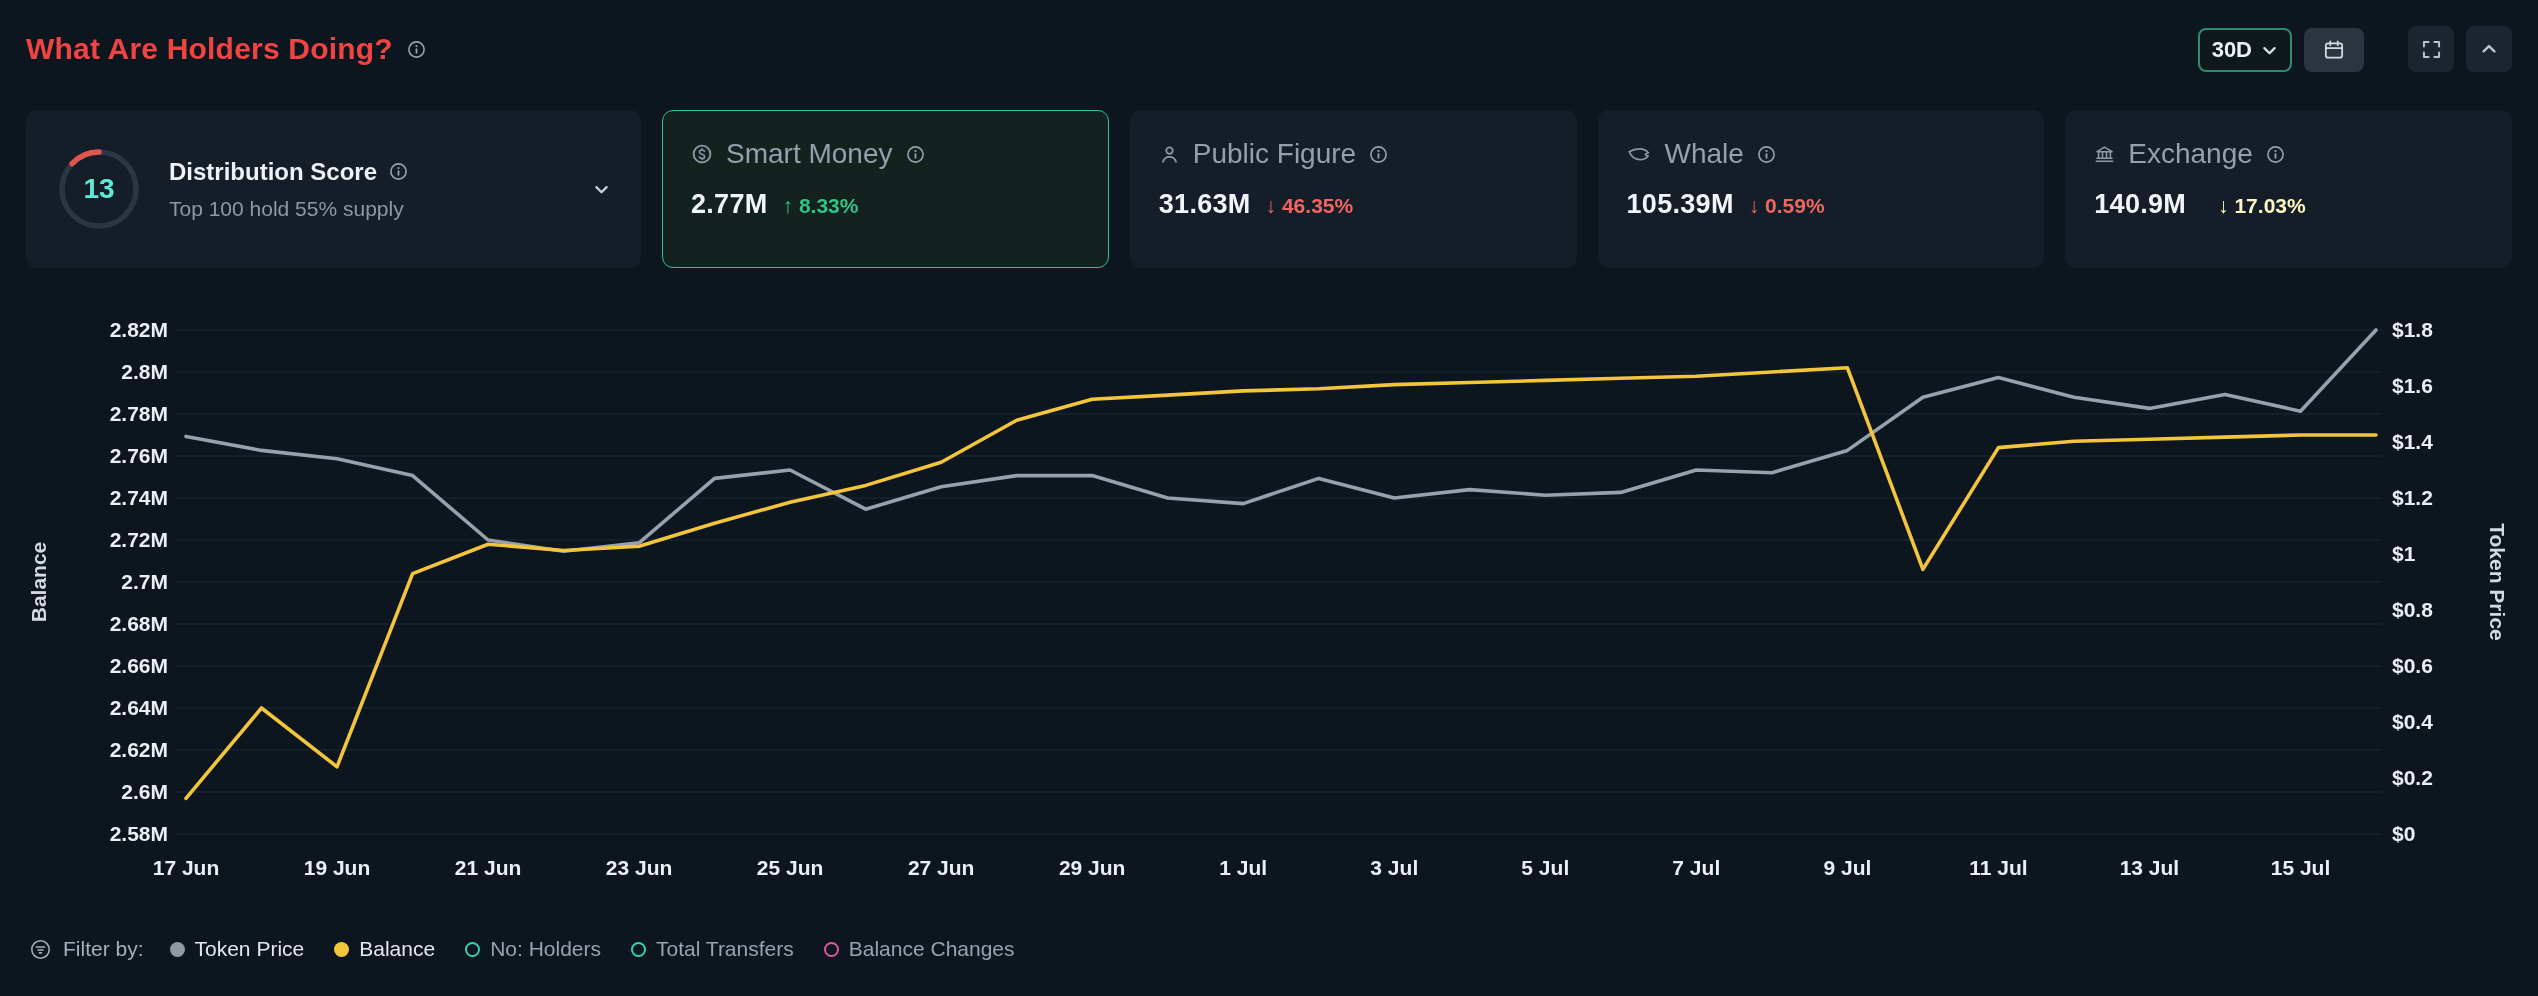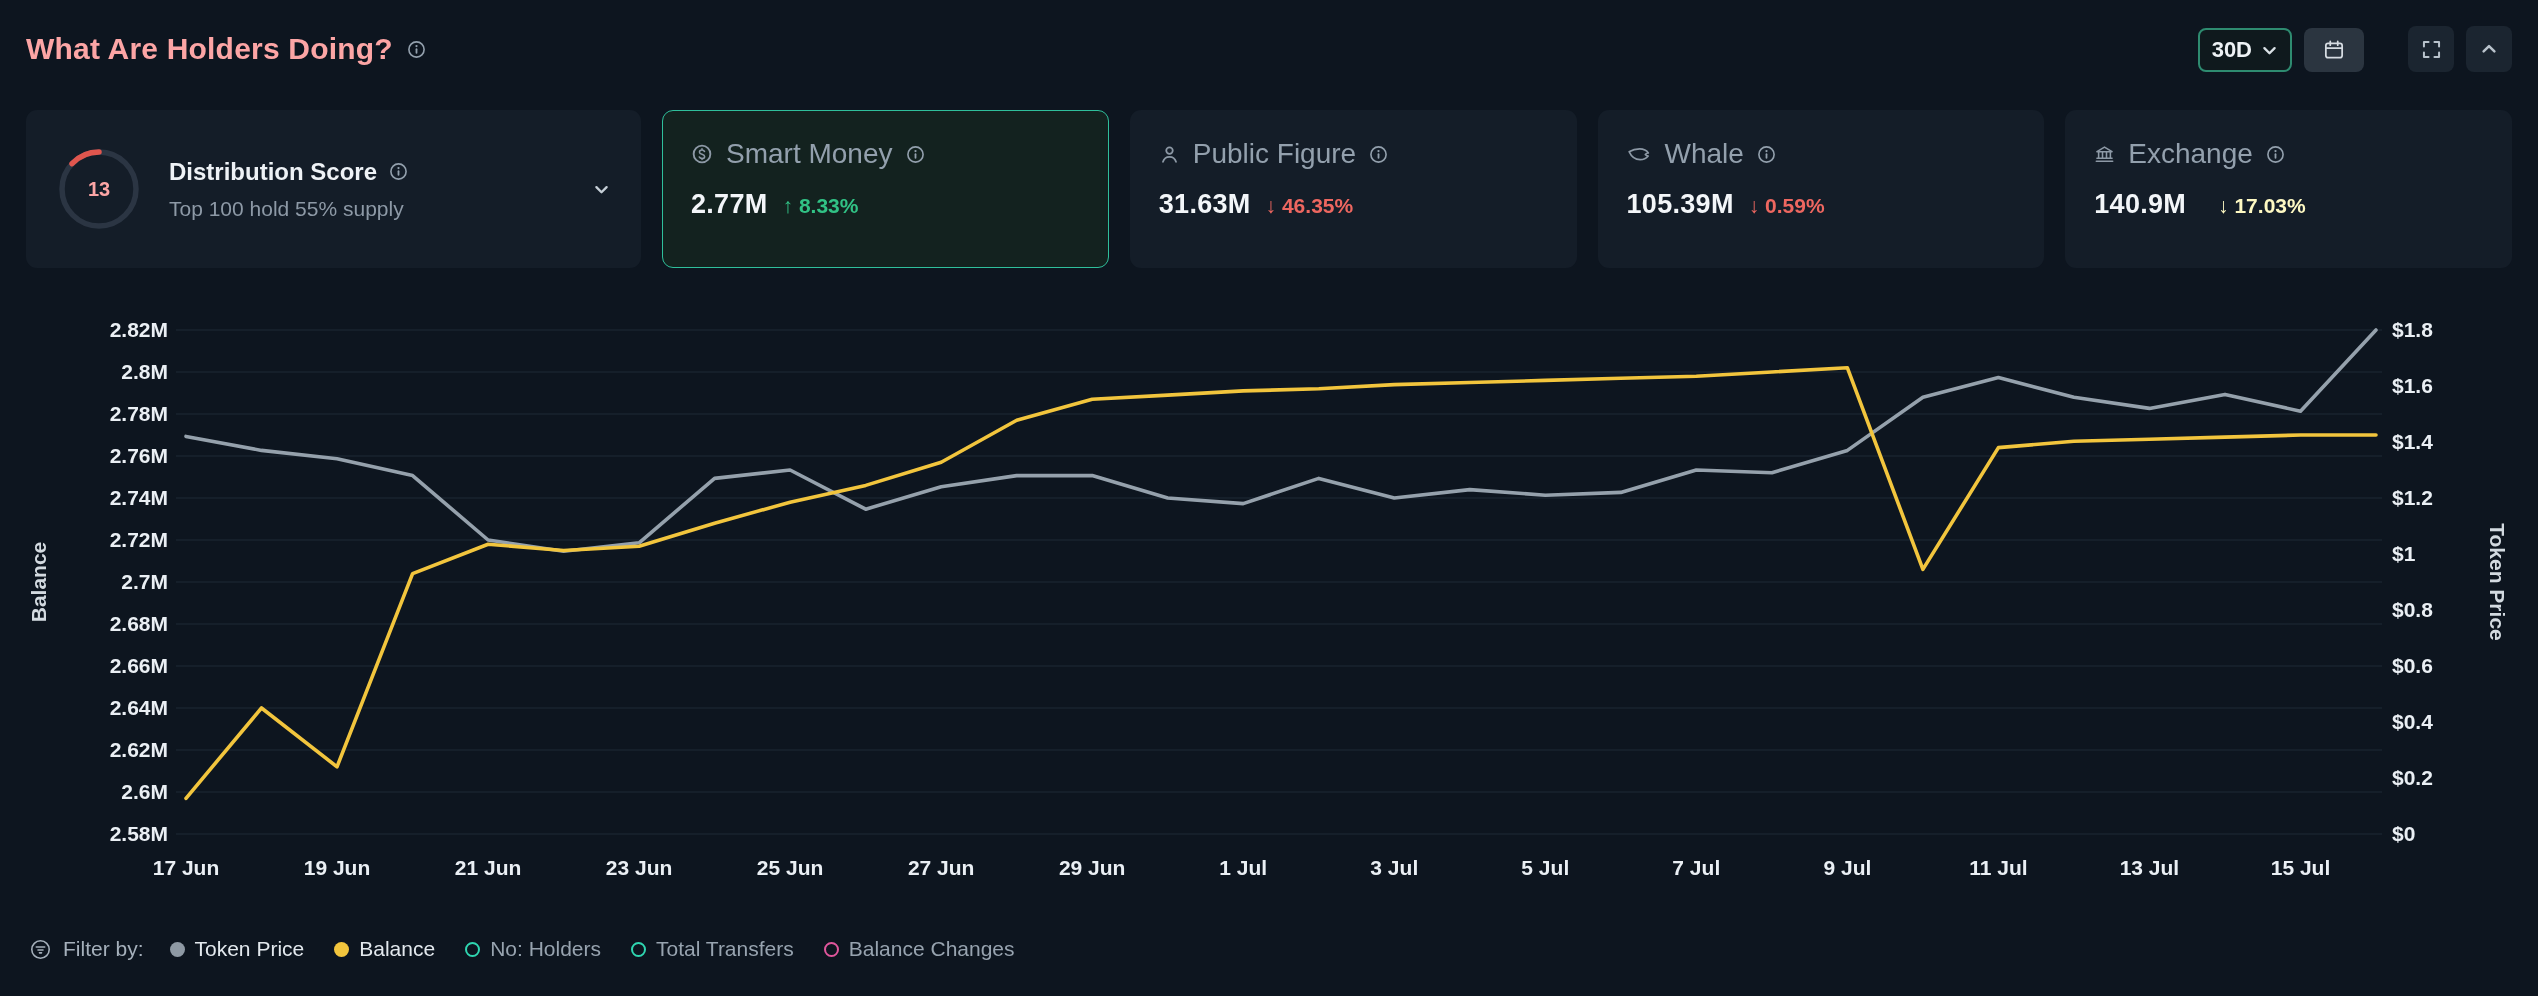--- a/index.html
+++ b/index.html
@@ -3,35 +3,35 @@
 <meta charset="utf-8">
 <style>
   *{margin:0;padding:0;box-sizing:border-box}
   html,body{background:#0d151f}
   body{width:2538px;height:996px;overflow:hidden;font-family:"Liberation Sans",sans-serif;color:#e8edf2}
   .page{width:2538px;height:996px;position:relative}
 
   
   .topbar{display:flex;justify-content:space-between;align-items:center;margin:24px 26px 0;height:50px}
   .title-group{display:flex;align-items:center;gap:14px}
-  .title{font-size:30px;font-weight:700;letter-spacing:.2px;color:#fca5a5}
+  .title{font-size:30px;font-weight:700;letter-spacing:.2px;color:#ef4444}
   .info-icon{color:#93a0ad;display:inline-flex;align-items:center}
   .controls{display:flex;align-items:flex-end;gap:12px}
   .range-btn{display:flex;align-items:center;gap:9px;background:rgba(20,32,28,.4);border:2px solid #2e8b70;border-radius:8px;color:#eef2f5;font-family:"Liberation Sans",sans-serif;font-size:22px;font-weight:700;padding:6px 12px;height:44px;cursor:pointer}
   .range-btn .btn-icon{display:inline-flex;color:#d9e0e5}
   .cal-btn{background:#2b3540;border:none;border-radius:8px;width:60px;height:44px;display:flex;align-items:center;justify-content:center;color:#d6dce2;cursor:pointer}
   .ctrl-gap{width:20px}
   .sq-btn{background:#1b2530;border:none;border-radius:8px;width:46px;height:46px;display:flex;align-items:center;justify-content:center;color:#b9c3cc;cursor:pointer}
 
   
   .stats-row{display:flex;gap:21px;margin:36px 26px 0;height:158px}
   .card{background:#141d28;border-radius:11px;border:1.5px solid transparent}
   .dist-card{width:615px;flex:none;display:flex;align-items:center;padding:0 30px;gap:28px;cursor:pointer}
   .gauge-wrap{position:relative;width:84px;height:84px;flex:none}
-  .gauge-num{position:absolute;inset:0;display:flex;align-items:center;justify-content:center;font-size:20px;font-weight:700;color:#fca5a5}
+  .gauge-num{position:absolute;inset:0;display:flex;align-items:center;justify-content:center;font-size:28px;font-weight:700;color:#5eead4}
   .dist-text{flex:1;display:flex;flex-direction:column;gap:11px}
   .dist-title-row{display:flex;align-items:center;gap:12px}
   .dist-title{font-size:24px;font-weight:700;color:#eef2f6}
   .dist-sub{font-size:21px;color:#8d99a6}
   .dist-chevron{color:#c6cfd7;display:inline-flex}
   .stat-cards{display:contents}
   .stat-card{flex:1;padding:27px 28px;display:flex;flex-direction:column;gap:19px;cursor:pointer}
   .stat-card.selected{background:#13221f;border-color:#2fbf9b}
   .card-top{display:flex;align-items:center;gap:13px;color:#93a0ad;font-size:28px}
   .card-icon{display:inline-flex;color:#8d99a6}

